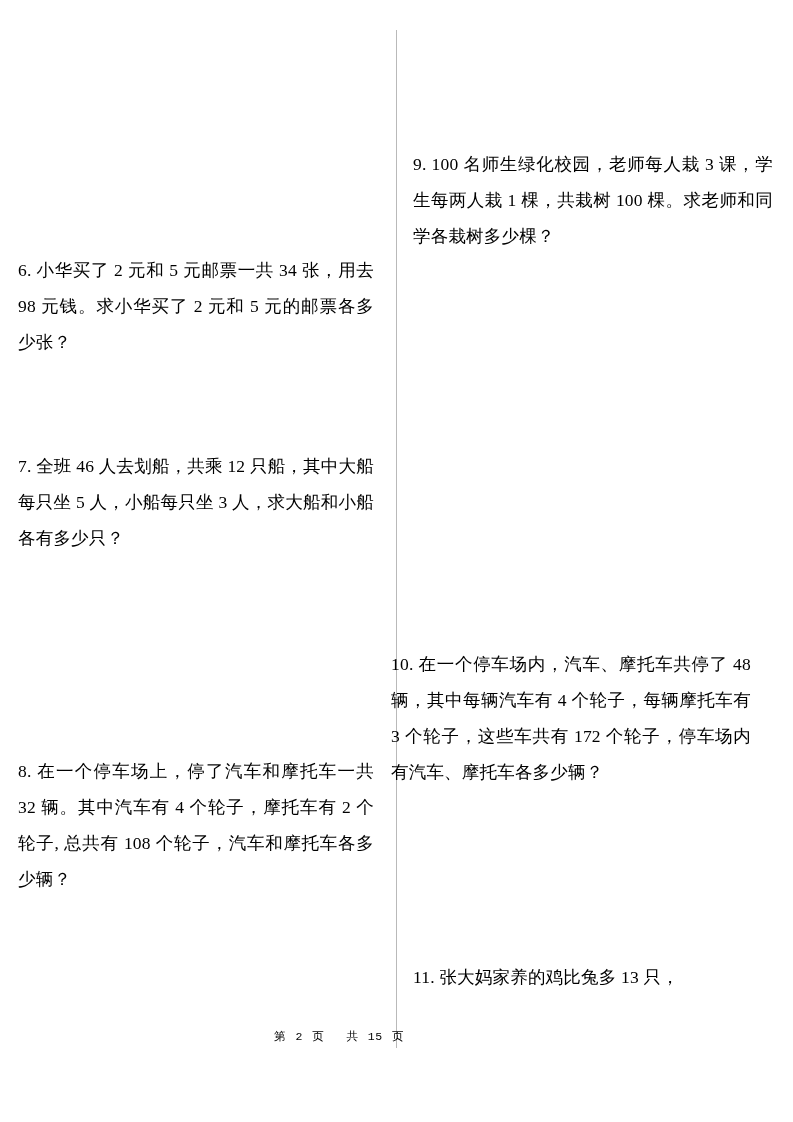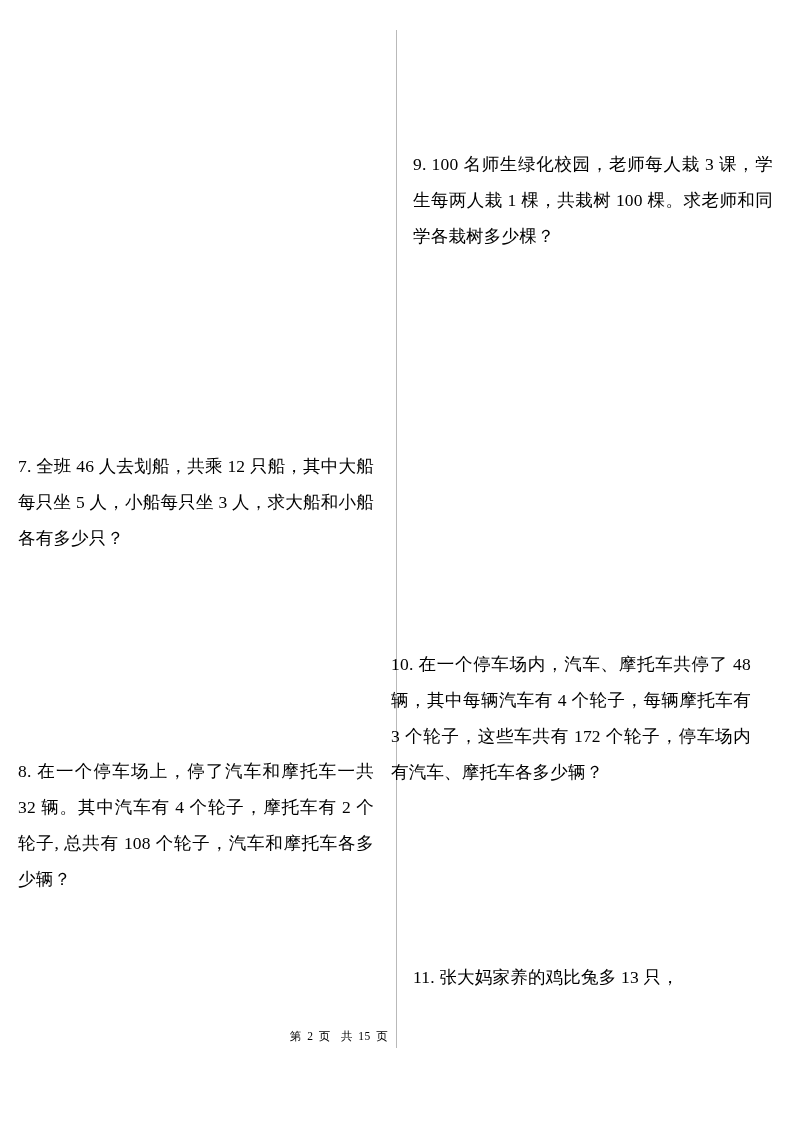--- a/index.html
+++ b/index.html
@@ -69,37 +69,38 @@
   #q10 { left: 391px; top: 628px; width: 360px; }
   #q11 { left: 413px; top: 941px; width: 360px; }
 
   .footer {
     position: absolute;
     left: 0;
     top: 1029px;
     width: 678px;
     text-align: center;
     font-size: 11.5px;
-    font-family: Liberation Serif, serif;
+    font-family: Liberation Mono, monospace;
     color: #000000;
     letter-spacing: 0.5px;
   }
   .footer span { display: inline-block; }
   .footer .num { padding: 0 2px; }
 </style>
 </head>
 <body>
 
 <div class="page">
 
   <div class="divider"></div>
 
   <div class="col col-left"></div>
   <div class="col col-right"></div>
 
+  <p class="para indent" id="q6">6. 小华买了 2 元和 5 元邮票一共 34 张，用去 98 元钱。求小华买了 2 元和 5 元的邮票各多少张？</p>
 
   <p class="para indent" id="q7">7. 全班 46 人去划船，共乘 12 只船，其中大船每只坐 5 人，小船每只坐 3 人，求大船和小船各有多少只？</p>
 
   <p class="para indent" id="q8">8. 在一个停车场上，停了汽车和摩托车一共 32 辆。其中汽车有 4 个轮子，摩托车有 2 个轮子, 总共有 108 个轮子，汽车和摩托车各多少辆？</p>
 
   <p class="para indent" id="q9">9. 100 名师生绿化校园，老师每人栽 3 课，学生每两人栽 1 棵，共栽树 100 棵。求老师和同学各栽树多少棵？</p>
 
   <p class="para indent" id="q10">10. 在一个停车场内，汽车、摩托车共停了 48 辆，其中每辆汽车有 4 个轮子，每辆摩托车有 3 个轮子，这些车共有 172 个轮子，停车场内有汽车、摩托车各多少辆？</p>
 
   <p class="para indent" id="q11">11. 张大妈家养的鸡比兔多 13 只，</p>

